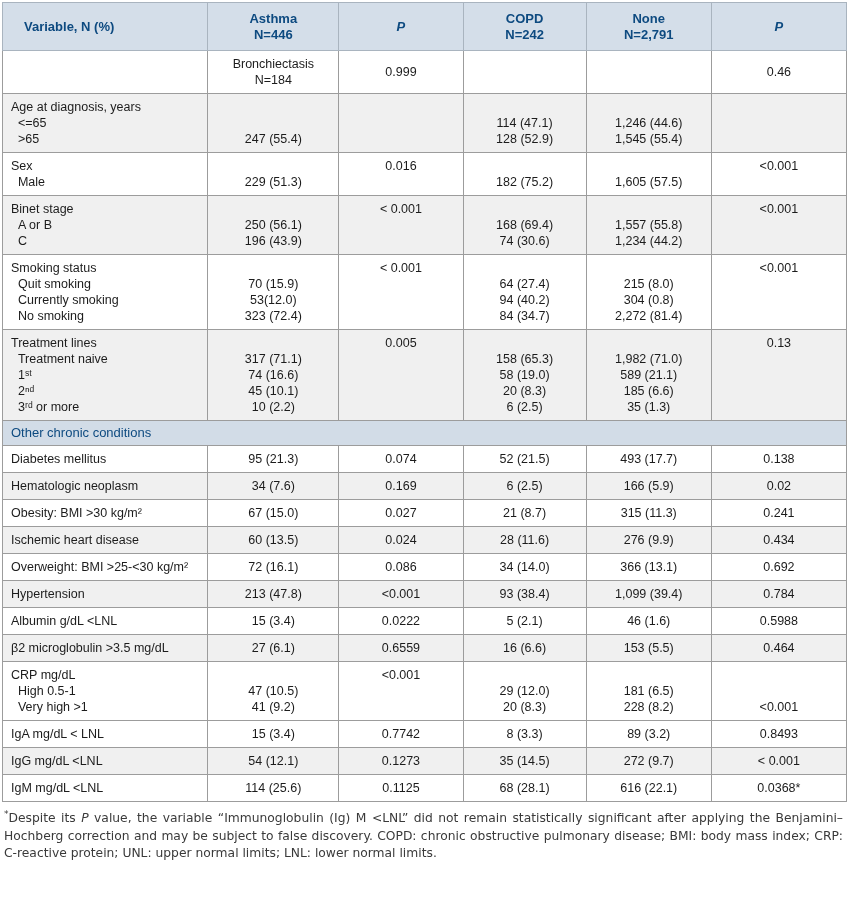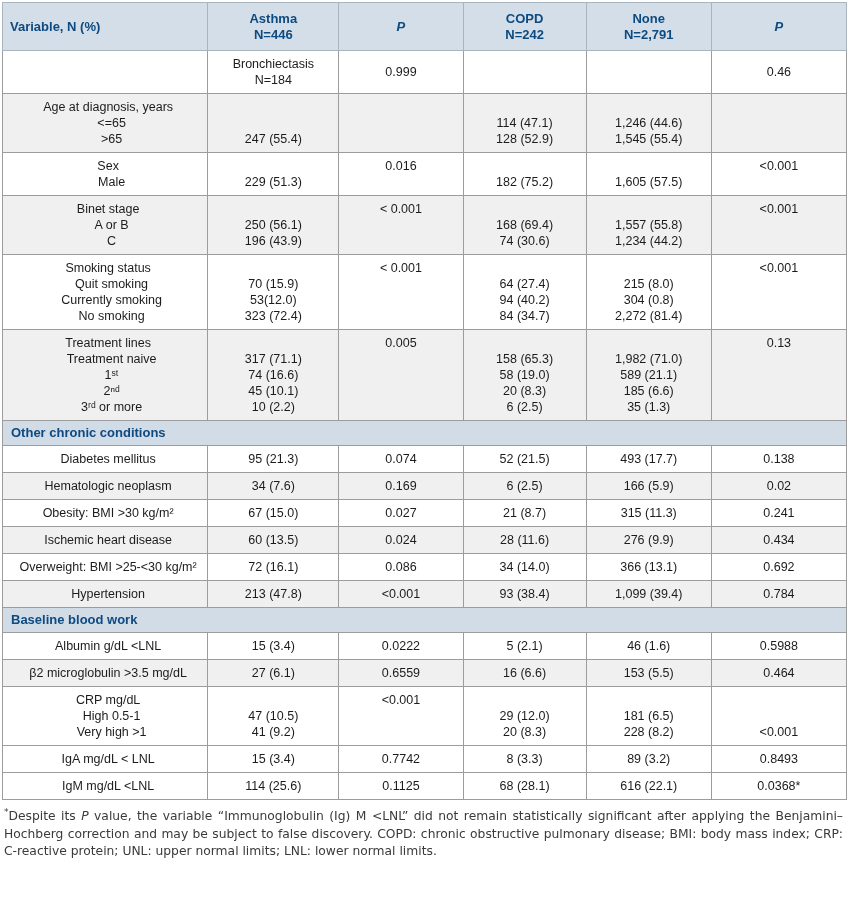--- a/index.html
+++ b/index.html
@@ -43,38 +43,38 @@
     color: var(--header-text);
     font-weight: bold;
     font-size: 13px;
     height: 43px;
     border-color: var(--hborder);
     text-align: center;
     padding: 2px;
   }
   thead th.var {
     text-align: left;
-    padding-left: 7px;
+    padding-left: 21px;
   }
   td {
     padding: 5px 4px;
     text-align: center;
     background: #ffffff;
   }
   td.var {
-    text-align: center;
+    text-align: left;
     padding-left: 8px;
     padding-right: 2px;
   }
   tr.vtop td { vertical-align: top; }
   tr.shaded td { background: var(--shade); }
   tr.section td {
     background: var(--section-bg);
     color: var(--header-text);
-    font-weight: bold;
+    font-weight: normal;
     font-size: 13px;
     text-align: left;
     padding: 4px 8px;
   }
   .line {
     white-space: pre-wrap;
     min-height: 16px;
   }
   .ital { font-style: italic; }
   .footnote {
@@ -408,23 +408,20 @@
           <td>
             <div class="line">93 (38.4)</div>
           </td>
           <td>
             <div class="line">1,099 (39.4)</div>
           </td>
           <td>
             <div class="line">0.784</div>
           </td>
         </tr>
-        <tr class="section">
-          <td colspan="6">Baseline blood work</td>
-        </tr>
         <tr>
           <td class="var">
             <div class="line">Albumin g/dL &lt;LNL</div>
           </td>
           <td>
             <div class="line">15 (3.4)</div>
           </td>
           <td>
             <div class="line">0.0222</div>
           </td>
@@ -499,20 +496,40 @@
             <div class="line">0.7742</div>
           </td>
           <td>
             <div class="line">8 (3.3)</div>
           </td>
           <td>
             <div class="line">89 (3.2)</div>
           </td>
           <td>
             <div class="line">0.8493</div>
+          </td>
+        </tr>
+        <tr class="shaded">
+          <td class="var">
+            <div class="line">IgG mg/dL &lt;LNL</div>
+          </td>
+          <td>
+            <div class="line">54 (12.1)</div>
+          </td>
+          <td>
+            <div class="line">0.1273</div>
+          </td>
+          <td>
+            <div class="line">35 (14.5)</div>
+          </td>
+          <td>
+            <div class="line">272 (9.7)</div>
+          </td>
+          <td>
+            <div class="line">&lt; 0.001</div>
           </td>
         </tr>
         <tr>
           <td class="var">
             <div class="line">IgM mg/dL &lt;LNL</div>
           </td>
           <td>
             <div class="line">114 (25.6)</div>
           </td>
           <td>

